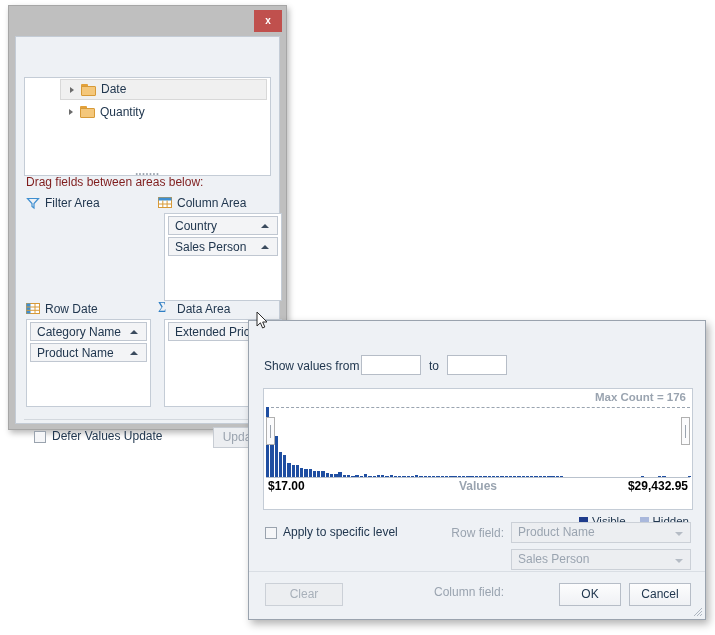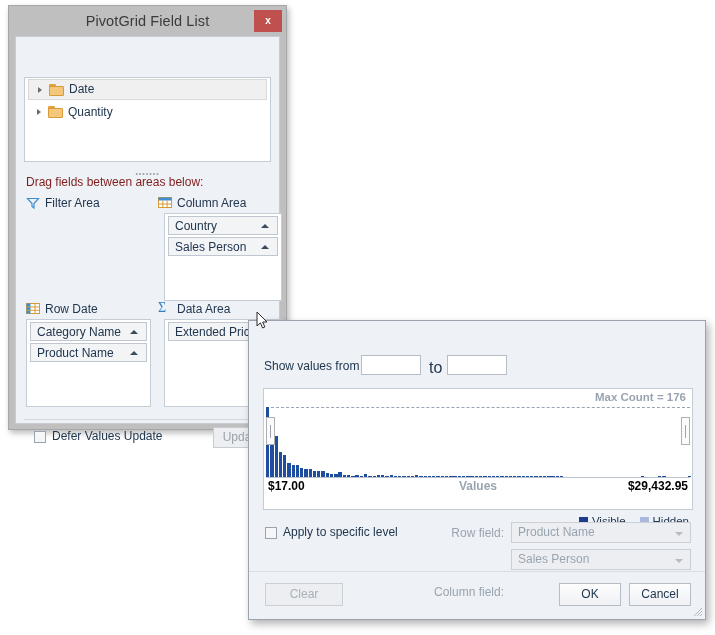--- a/index.html
+++ b/index.html
@@ -82,24 +82,25 @@
     border: 1px solid #b6bdc7;
     border-radius: 1px;
     cursor: pointer;
     box-sizing: border-box;
   }
   #fl-grid-btn svg { position:absolute; left:6px; top:4px; }
 
   #fl-tree {
     position: absolute;
     left: 8px; top: 40px; right: 8px;
-    height: 85px;
+    height: 99px;
     background: #ffffff;
     border: 1px solid #c4ccd6;
     box-sizing: border-box;
+    padding-left: 32px;
   }
   .tree-row {
     position: relative;
     height: 20px;
     line-height: 20px;
     margin: 2px 3px 0 3px;
     padding-left: 40px;
     font-size: 12px;
     color: #21374f;
     cursor: default;
@@ -246,21 +247,21 @@
     height: 20px;
     background: #ffffff;
     border: 1px solid #b6bdc7;
     box-sizing: border-box;
     font-size: 12px;
     color: #21374f;
     padding: 0 4px;
     font-family: "Liberation Sans", sans-serif;
   }
   #fd-from { left: 112px; top: 34px; width: 60px; }
-  #fd-to-label { position:absolute; left:180px; top:38px; font-size:16px; }
+  #fd-to-label { position:absolute; left:180px; top:38px; font-size:12px; }
   #fd-to { left: 198px; top: 34px; width: 60px; }
 
   #fd-chart-frame {
     position: absolute;
     left: 14px; top: 67px;
     width: 430px; height: 122px;
     background: #ffffff;
     border: 1px solid #c4ccd6;
     box-sizing: border-box;
   }
@@ -420,21 +421,20 @@
     z-index: 60;
     pointer-events: none;
   }
 </style>
 </head>
 <body>
 
 <div id="fieldlist-window">
 
   <div id="fl-titlebar">
-    <span id="fl-title">PivotGrid Field List</span>
     <button id="fl-close">x</button>
   </div>
 
   <div id="fl-body">
 
 
     <div id="fl-tree">
       <div class="tree-row selected">
         <span class="tree-arrow"></span>
         <span class="tree-folder">

